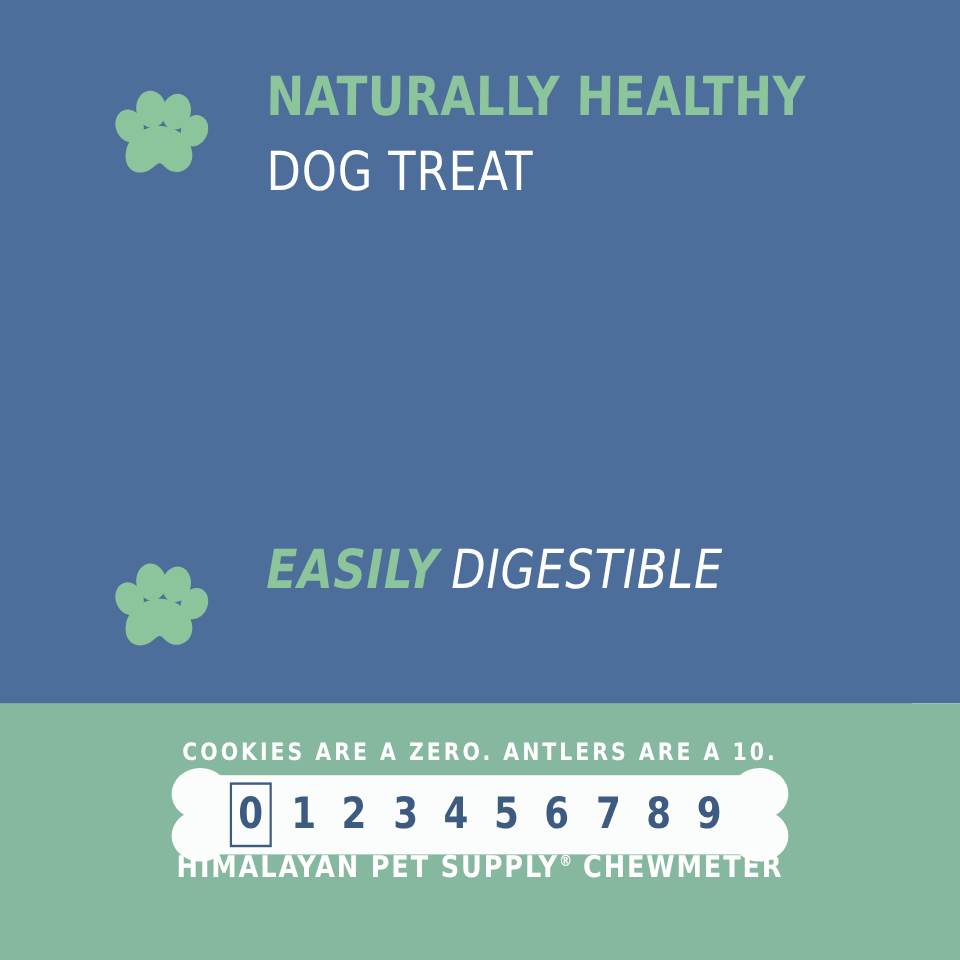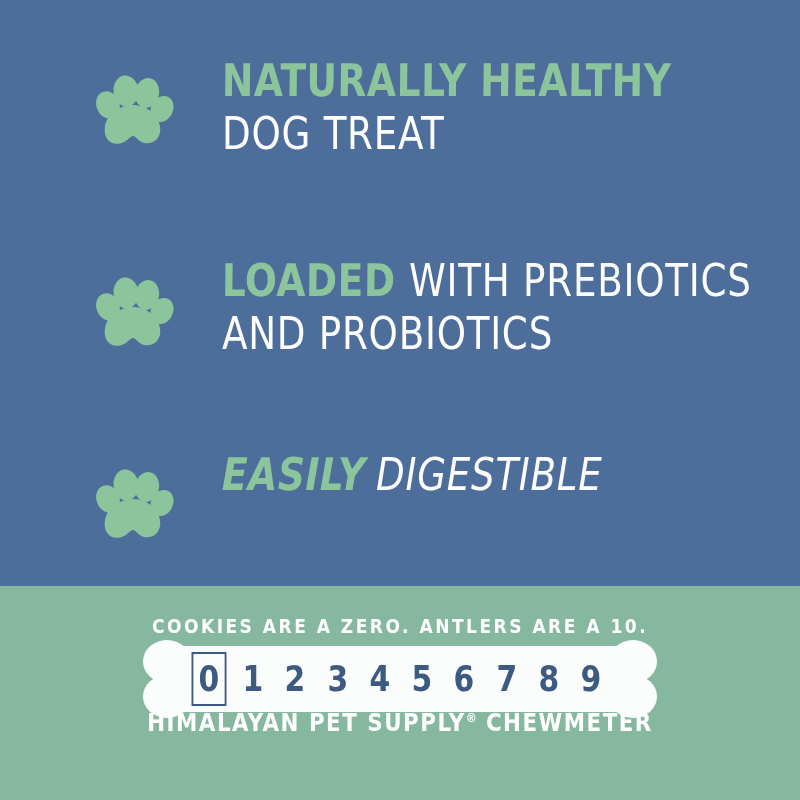--- a/index.html
+++ b/index.html
@@ -71,21 +71,21 @@
     font-size:45px;
     letter-spacing:0.8px;
     line-height:1.0;
     transform:scaleX(0.92);
     transform-origin:left center;
     display:inline-block;
     vertical-align:baseline;
   }
 
   .line { white-space:nowrap; line-height:1.16; }
-  .line + .line { margin-top:8px; }
+  .line + .line { margin-top:17px; }
 
   
   .chewmeter {
     position:absolute;
     left:0; top:586px; width:800px; height:214px;
     background:#86b8a0;
     text-decoration:underline;
   }
 
   .cm-tagline {
@@ -186,35 +186,20 @@
           <ellipse cx="70" cy="37" rx="11" ry="13.5" fill="#8cc59c" transform="rotate(26 70 37)"></ellipse>
           <path d="M41 33 C 54 33 66 42 68 54 C 70 66 61 73 52 71 C 46 69.5 44 64 41 64 C 38 64 35 70 28 71.5 C 18 73.5 11 66 13 54 C 15 42 28 33 41 33 Z" fill="#8cc59c"></path>
         </svg>
       </div>
       <div class="feature-text">
         <div class="line"><span class="accent">NATURALLY HEALTHY</span></div>
         <div class="line"><span class="plain">DOG TREAT</span></div>
       </div>
     </div>
 
-    <div class="feature-row r2">
-      <div class="paw-slot">
-        <svg class="paw-svg" width="82" height="78" viewBox="0 0 82 78">
-          <ellipse cx="16" cy="33" rx="11.5" ry="14" fill="#8cc59c" transform="rotate(-22 16 33)"></ellipse>
-          <ellipse cx="34" cy="19" rx="12.5" ry="15.5" fill="#8cc59c" transform="rotate(-7 34 19)"></ellipse>
-          <ellipse cx="55" cy="21" rx="12" ry="15" fill="#8cc59c" transform="rotate(12 55 21)"></ellipse>
-          <ellipse cx="70" cy="37" rx="11" ry="13.5" fill="#8cc59c" transform="rotate(26 70 37)"></ellipse>
-          <path d="M41 33 C 54 33 66 42 68 54 C 70 66 61 73 52 71 C 46 69.5 44 64 41 64 C 38 64 35 70 28 71.5 C 18 73.5 11 66 13 54 C 15 42 28 33 41 33 Z" fill="#8cc59c"></path>
-        </svg>
-      </div>
-      <div class="feature-text">
-        <div class="line"><span class="accent">LOADED</span><span class="plain"> WITH PREBIOTICS</span></div>
-        <div class="line"><span class="plain">AND PROBIOTICS</span></div>
-      </div>
-    </div>
 
     <div class="feature-row r3">
       <div class="paw-slot">
         <svg class="paw-svg" width="82" height="78" viewBox="0 0 82 78">
           <ellipse cx="16" cy="33" rx="11.5" ry="14" fill="#8cc59c" transform="rotate(-22 16 33)"></ellipse>
           <ellipse cx="34" cy="19" rx="12.5" ry="15.5" fill="#8cc59c" transform="rotate(-7 34 19)"></ellipse>
           <ellipse cx="55" cy="21" rx="12" ry="15" fill="#8cc59c" transform="rotate(12 55 21)"></ellipse>
           <ellipse cx="70" cy="37" rx="11" ry="13.5" fill="#8cc59c" transform="rotate(26 70 37)"></ellipse>
           <path d="M41 33 C 54 33 66 42 68 54 C 70 66 61 73 52 71 C 46 69.5 44 64 41 64 C 38 64 35 70 28 71.5 C 18 73.5 11 66 13 54 C 15 42 28 33 41 33 Z" fill="#8cc59c"></path>
         </svg>

